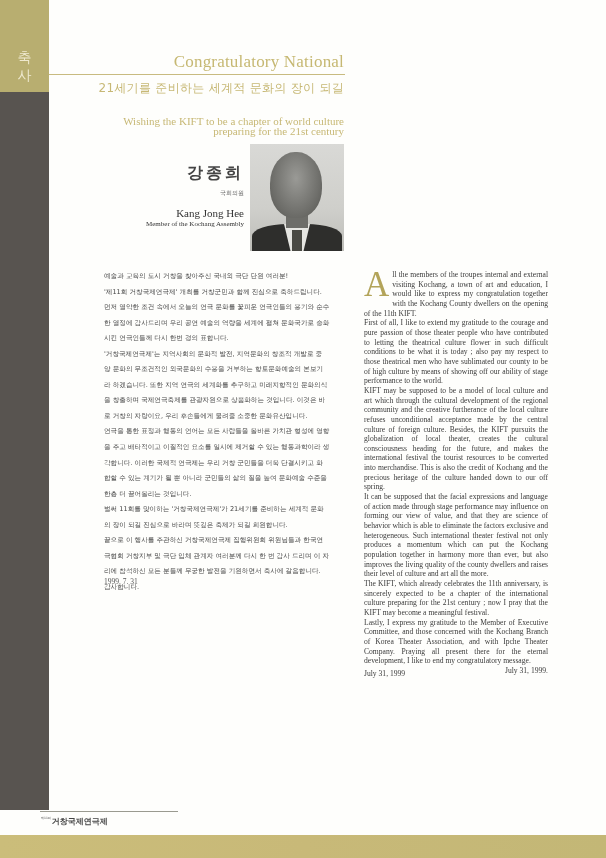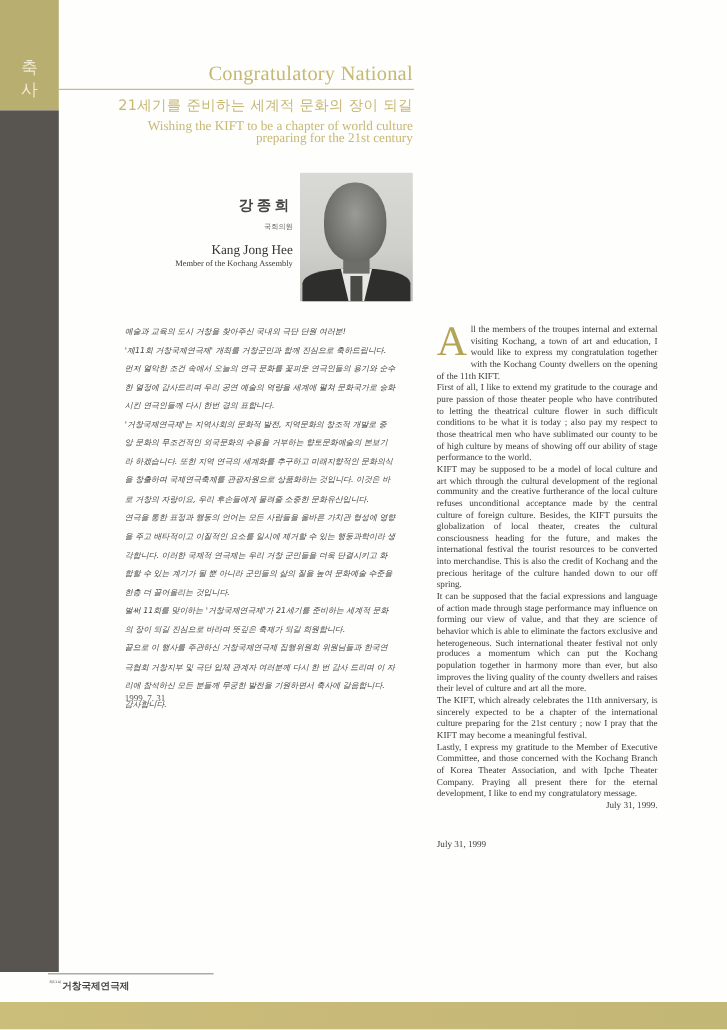--- a/index.html
+++ b/index.html
@@ -7,45 +7,45 @@
   body { position: relative; font-family: "Liberation Serif", serif; color: #3a3a3a; }
 
   .side-gold { position: absolute; left: 0; top: 0; width: 49px; height: 92px; background: #b8ae70; }
   .side-dark { position: absolute; left: 0; top: 92px; width: 49px; height: 718px; background: #585450; }
   .side-label { position: absolute; left: 0; top: 48px; width: 49px; text-align: center; color: #efe9cf; font-family: "DejaVu Sans", sans-serif; font-size: 14px; line-height: 18px; }
   .side-label span { display: block; }
 
   .title-en { position: absolute; right: 262px; top: 52px; font-family: "Liberation Serif", serif; font-size: 17px; color: #c6b872; letter-spacing: 0.2px; }
   .title-rule { position: absolute; left: 49px; top: 74px; width: 296px; height: 1px; background: #c8bb80; }
   .subtitle-ko { position: absolute; right: 262px; top: 80px; font-family: "DejaVu Sans", sans-serif; font-size: 12px; color: #c7b875; letter-spacing: 0.3px; }
-  .subtitle-en { position: absolute; right: 262px; top: 100px; text-align: right; font-size: 11px; line-height: 10px; color: #c7b875; }
+  .subtitle-en { position: absolute; right: 262px; top: 116px; text-align: right; font-size: 11px; line-height: 10px; color: #c7b875; }
   .subtitle-en span { display: block; }
 
   .author { position: absolute; right: 362px; top: 163px; text-align: right; }
-  .author-ko { font-family: "DejaVu Sans", sans-serif; font-size: 12px; color: #444; letter-spacing: 3px; font-weight: bold; }
+  .author-ko { font-family: "DejaVu Sans", sans-serif; font-size: 16px; color: #444; letter-spacing: 3px; font-weight: bold; }
   .author-role-ko { font-family: "DejaVu Sans", sans-serif; font-size: 6px; color: #666; margin-top: 5px; }
   .author-en { font-size: 11px; color: #333; margin-top: 9px; }
   .author-role-en { font-size: 7px; color: #333; margin-top: 1px; }
 
   .portrait { position: absolute; left: 250px; top: 144px; width: 94px; height: 107px; background: linear-gradient(180deg,#d9d9d6 0%,#cfcfcb 60%,#bdbdb8 100%); overflow: hidden; }
   .portrait .head { position: absolute; left: 20px; top: 8px; width: 52px; height: 66px; border-radius: 48% 48% 45% 45%; background: radial-gradient(ellipse at 50% 40%, #9a9a96 0%, #6a6a66 70%, #4e4e4a 100%); }
   .portrait .neck { position: absolute; left: 36px; top: 70px; width: 22px; height: 14px; background: #6d6d69; }
   .portrait .body { position: absolute; left: 2px; top: 80px; width: 90px; height: 30px; border-radius: 40% 40% 0 0; background: #2e2e2c; }
   .portrait .collar { position: absolute; left: 34px; top: 80px; width: 26px; height: 27px; background: #e6e6e2; clip-path: polygon(0 0,100% 0,75% 100%,25% 100%); }
   .portrait .tie { position: absolute; left: 42px; top: 86px; width: 10px; height: 21px; background: #4a4a44; }
 
-  .ko-body { position: absolute; left: 104px; top: 269px; width: 234px; font-family: "DejaVu Sans", sans-serif; font-size: 6.6px; line-height: 15.55px; color: #444; font-style: italic; }
+  .ko-body { position: absolute; left: 104px; top: 269px; width: 234px; font-family: "DejaVu Sans", sans-serif; font-size: 6.6px; line-height: 15.55px; color: #444; }
   .ko-body p { white-space: nowrap; }
   .ko-date { position: absolute; left: 104px; top: 577px; font-size: 7.5px; color: #555; }
 
   .en-body { position: absolute; left: 364px; top: 270px; width: 184px; font-size: 7.6px; line-height: 9.65px; color: #3a3a3a; text-align: justify; }
   .dropcap { float: left; font-size: 35px; line-height: 28px; color: #b3a45a; margin: 0 3px 0 0; padding-top: 1px; font-family: "Liberation Serif", serif; }
   .en-body p { margin: 0; }
   .en-sign { text-align: right; margin-top: 3px; }
-  .en-date { position: absolute; left: 364px; top: 699px; font-size: 7.6px; color: #3a3a3a; }
+  .en-date { position: absolute; left: 364px; top: 669px; font-size: 7.6px; color: #3a3a3a; }
 
   .footer-rule { position: absolute; left: 40px; top: 811px; width: 138px; height: 1px; background: #9a9a90; }
   .footer-logo { position: absolute; left: 41px; top: 816px; font-family: "DejaVu Sans", sans-serif; font-size: 8px; font-weight: bold; color: #444; }
   .footer-logo small { font-size: 3px; font-weight: normal; margin-right: 1px; vertical-align: top; }
   .page-number { position: absolute; left: 166px; top: 862px; font-family: "DejaVu Sans", sans-serif; font-size: 8px; color: #555; }
   .bottom-band { position: absolute; left: 0; top: 835px; width: 606px; height: 23px; background: linear-gradient(90deg,#cbbd7a,#c8b978 50%,#c3b776); }
 </style>
 </head>
 <body>
 

